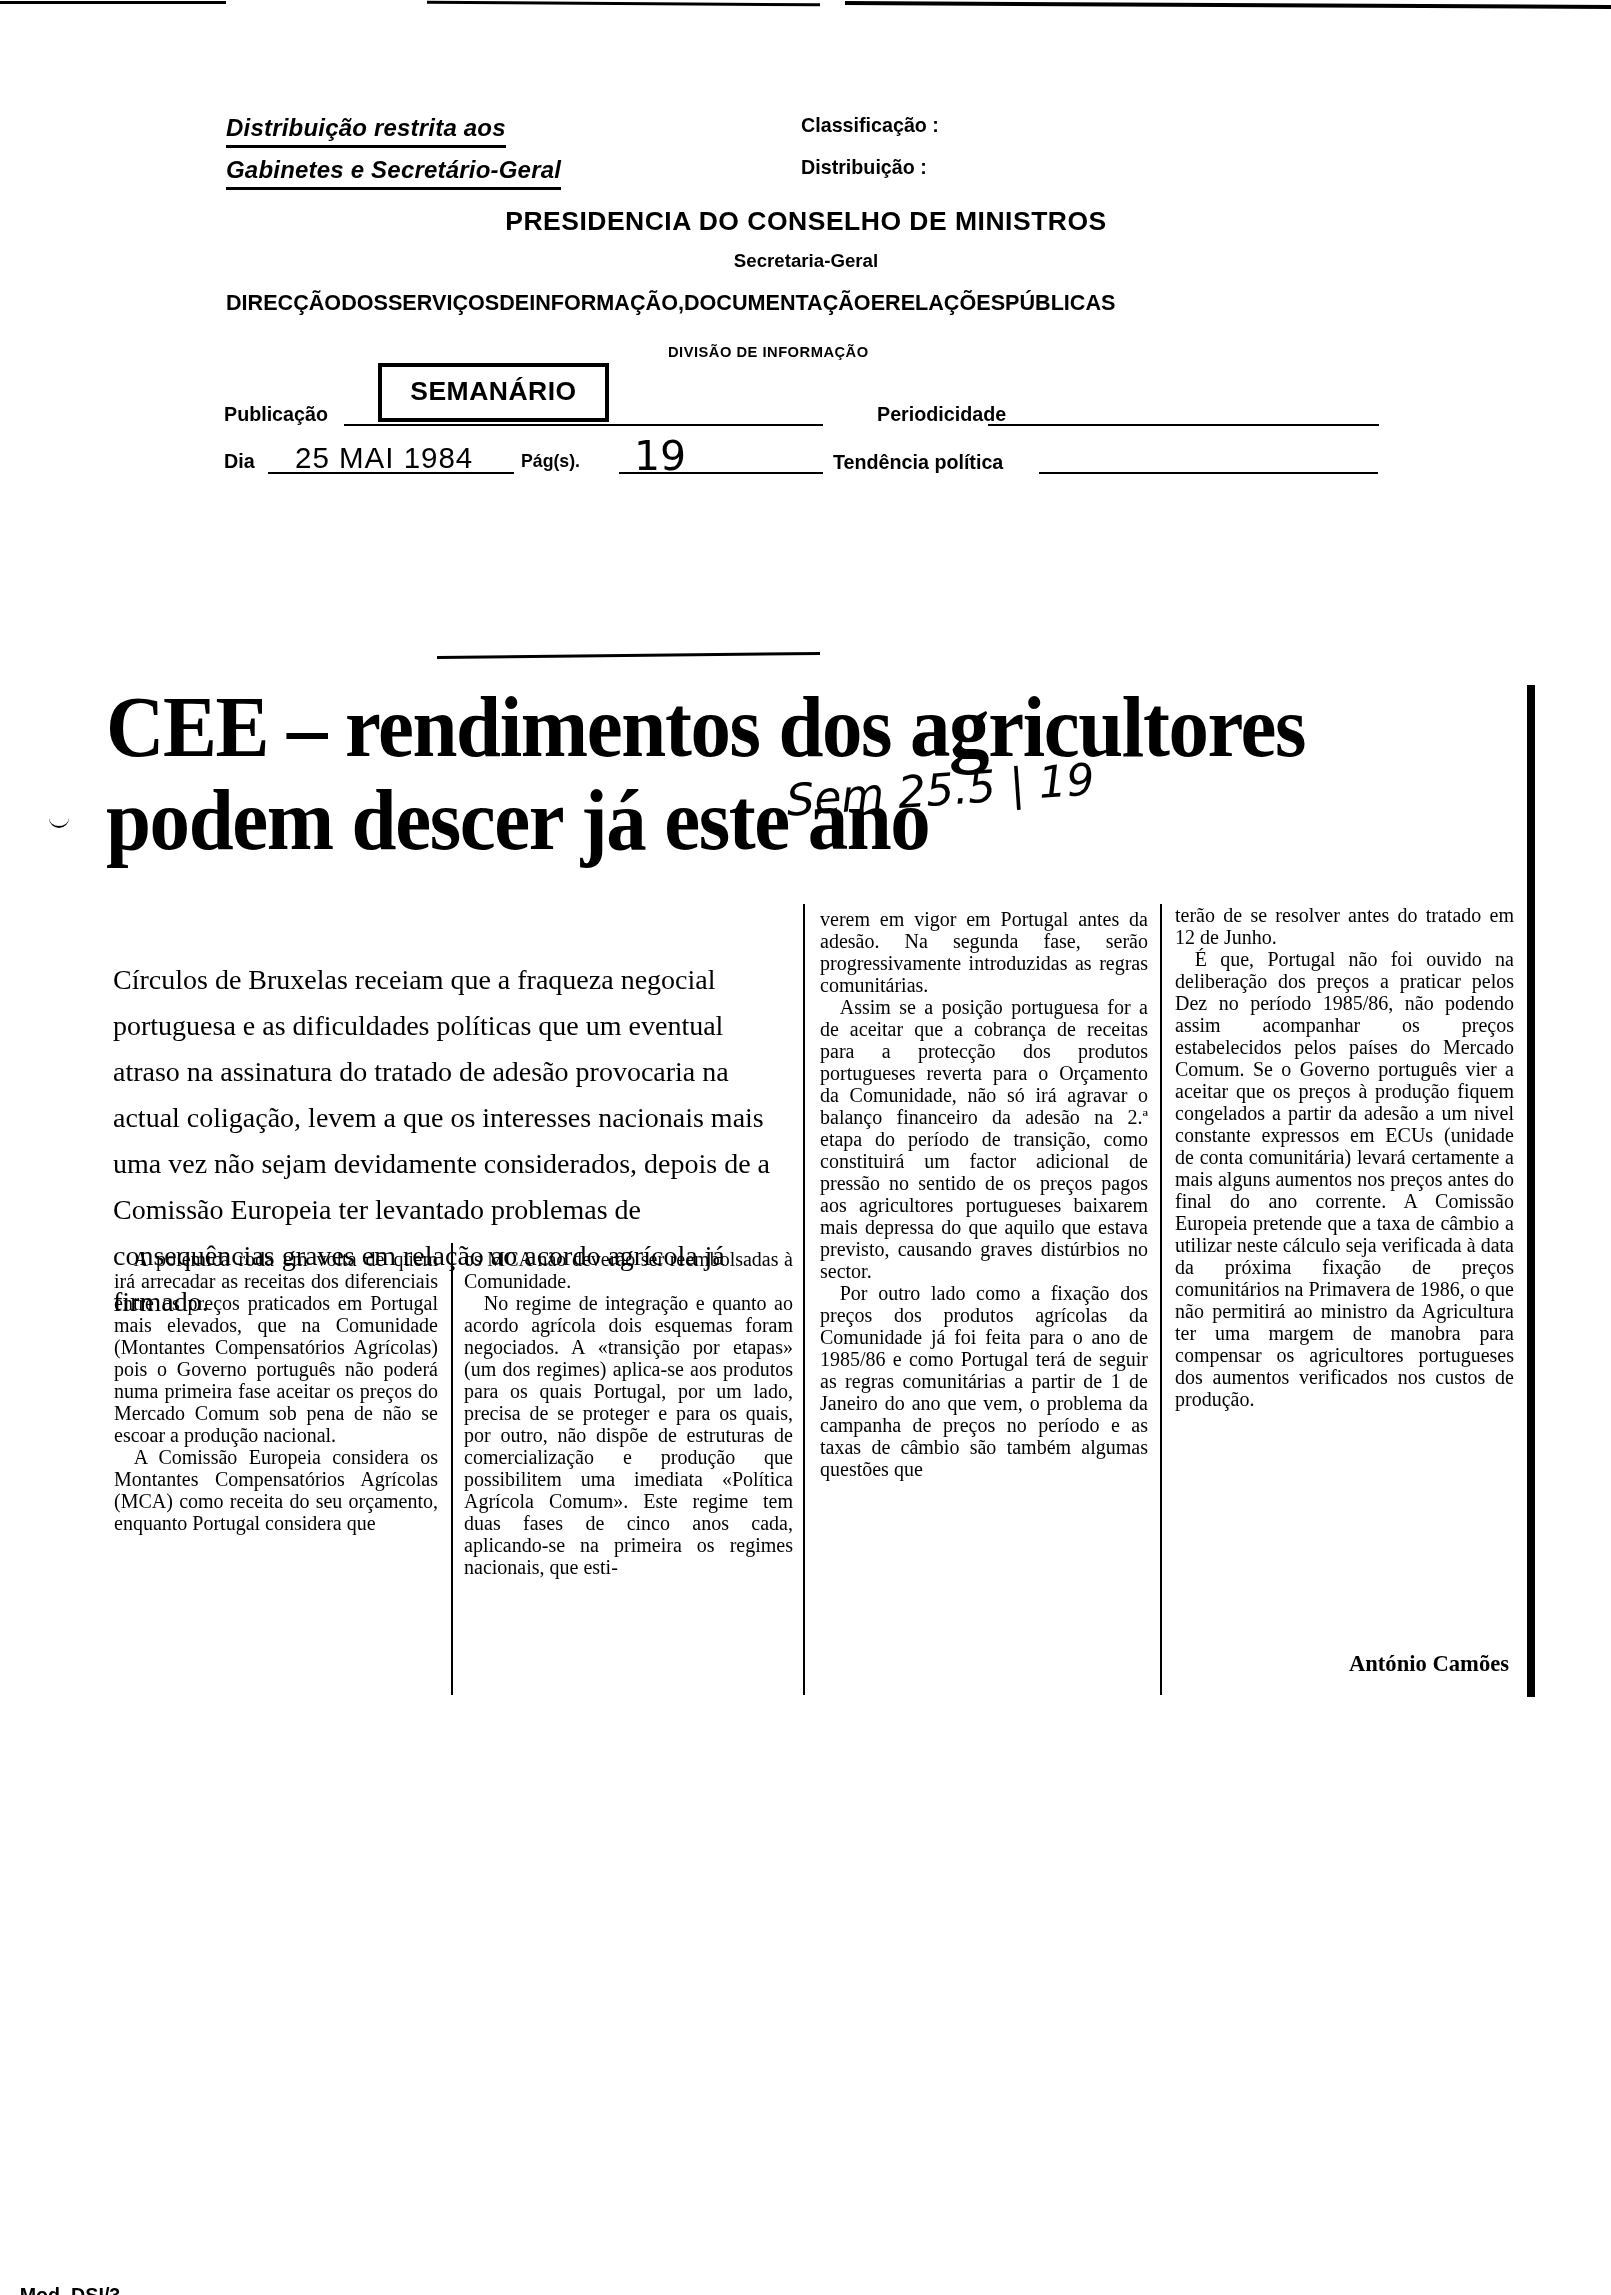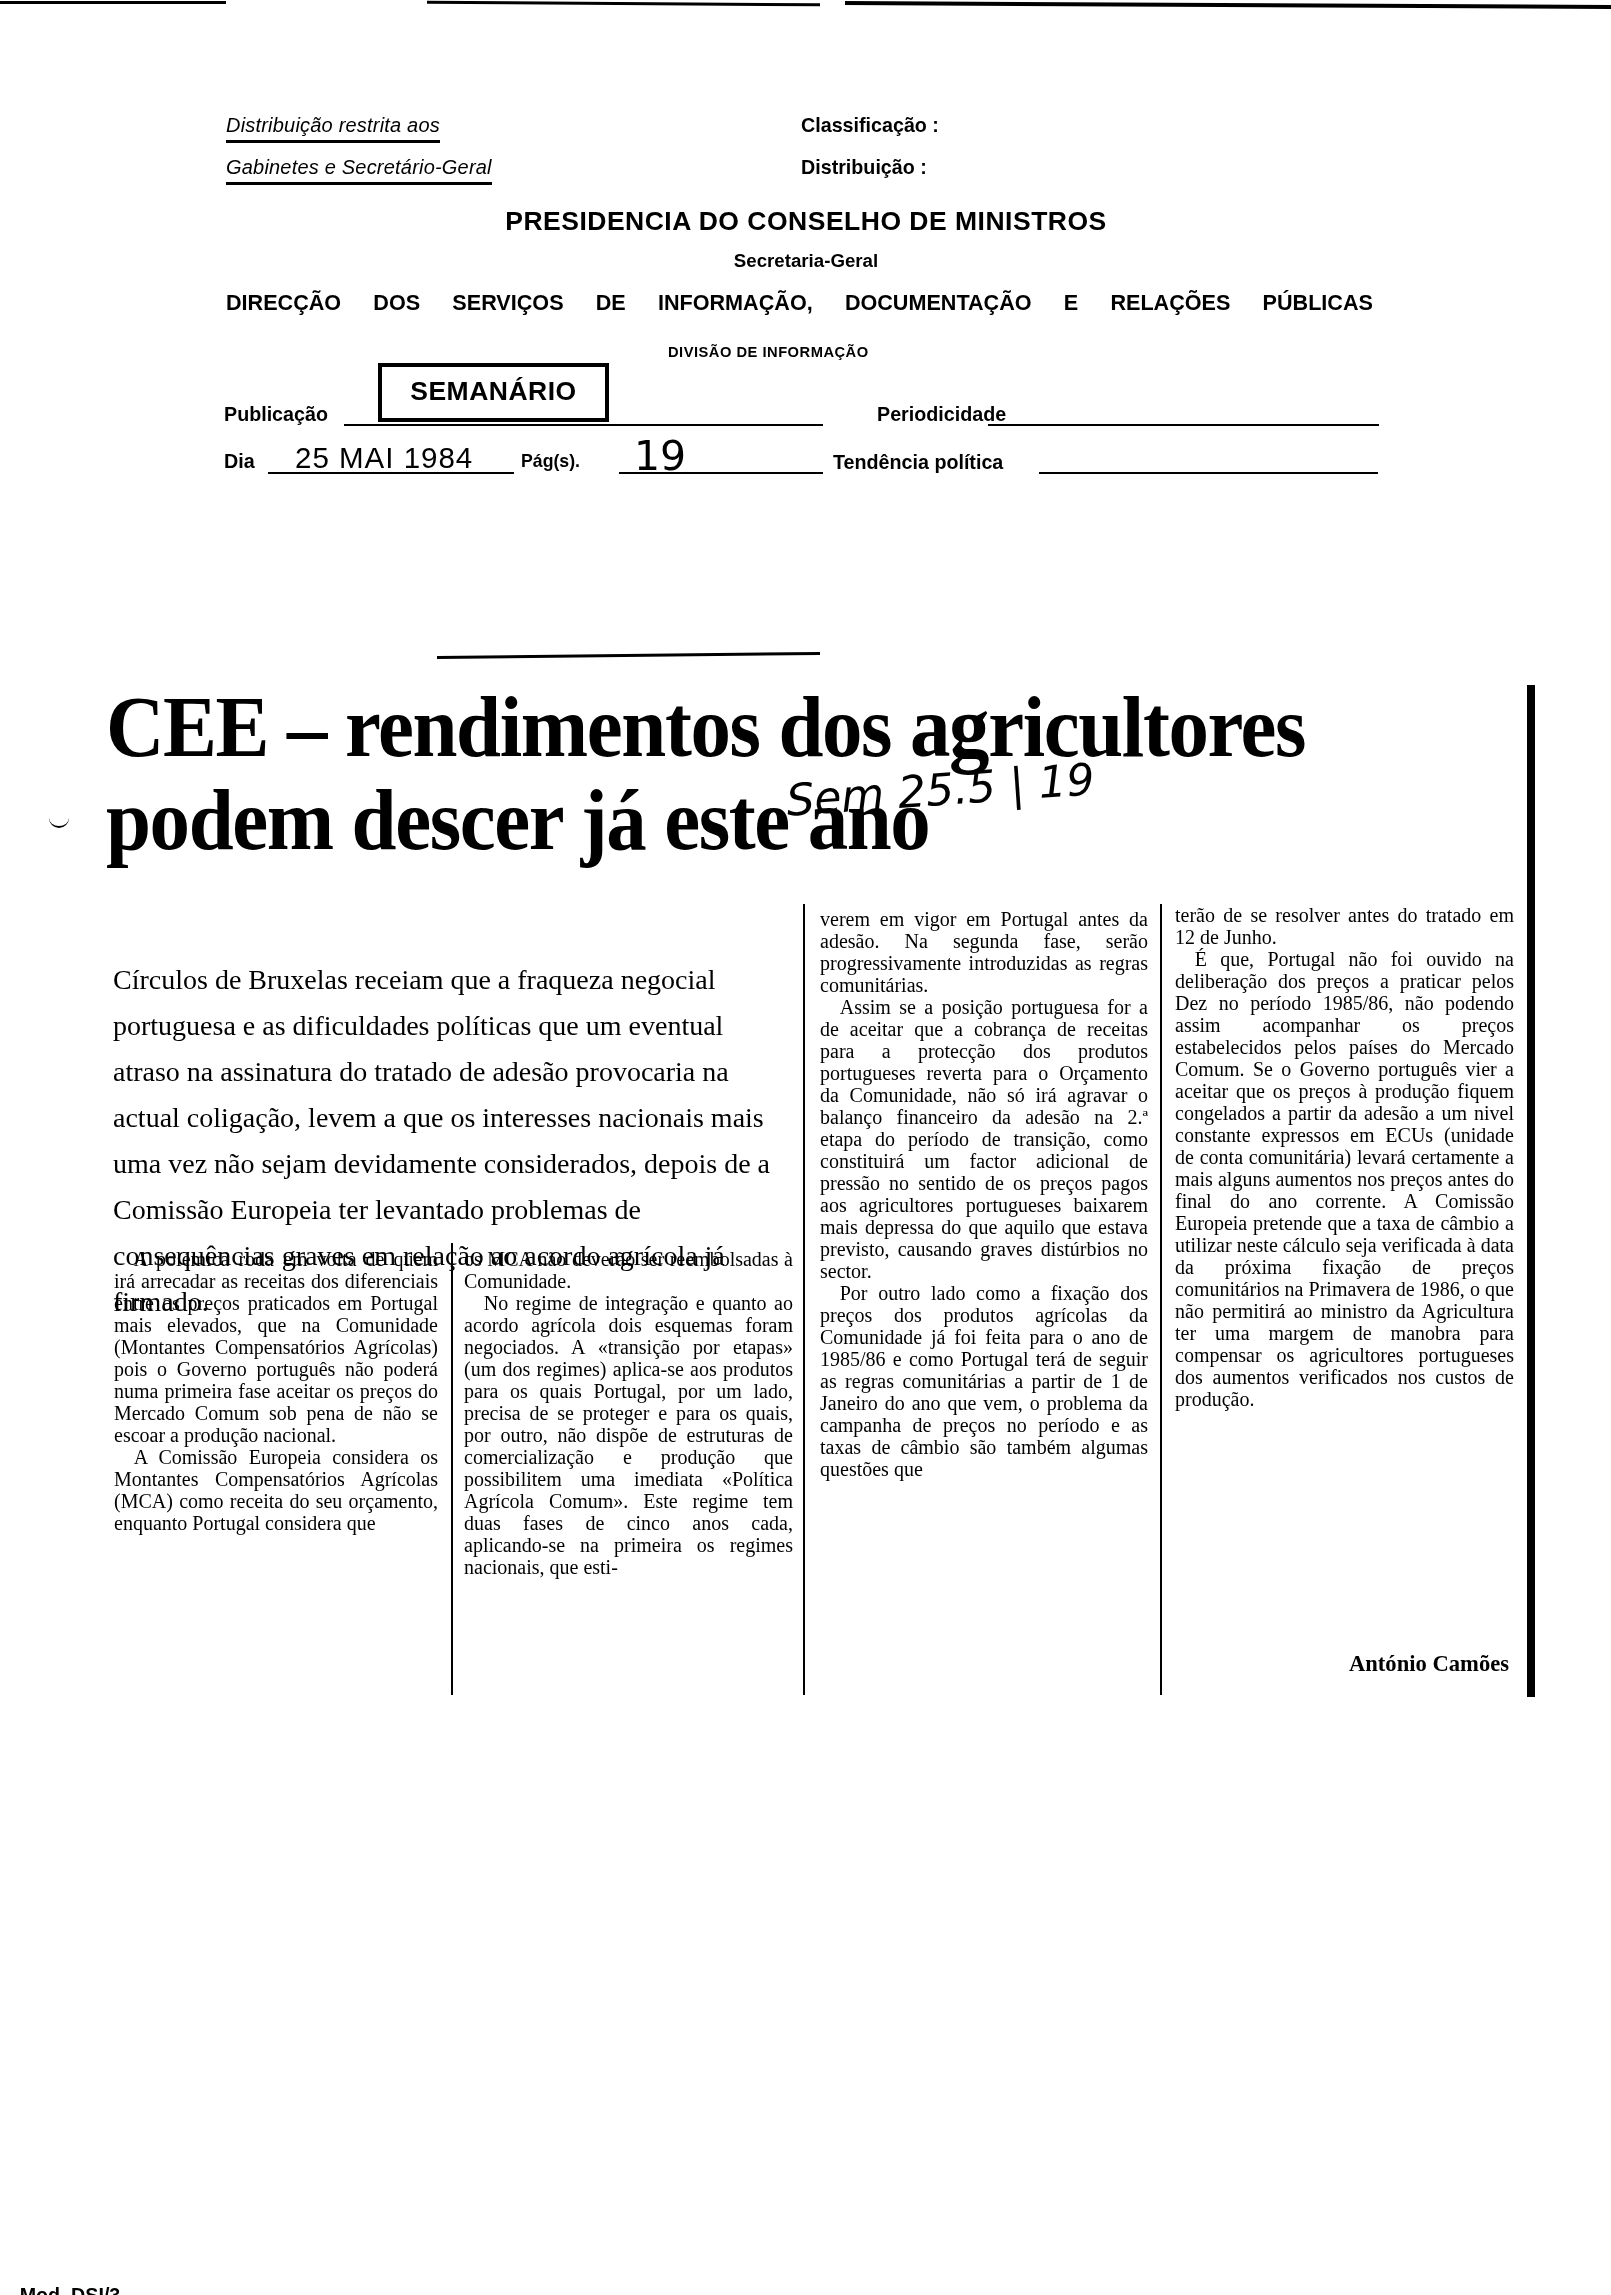--- a/index.html
+++ b/index.html
@@ -5,26 +5,26 @@
   html, body { margin: 0; padding: 0; background: #ffffff; }
   body { width: 1612px; height: 2295px; position: relative; overflow: hidden; color: #000; }
   .abs { position: absolute; }
   .sans { font-family: "Liberation Sans", "DejaVu Sans", sans-serif; }
   .serif { font-family: "Liberation Serif", "DejaVu Serif", serif; }
 
   
   .edge-line { position: absolute; background: #000; height: 4.9px; }
 
   
-  .hdr-italic { font-size: 20px; font-weight: normal; font-style: italic; letter-spacing: 0.2px; }
+  .hdr-italic { font-size: 24px; font-weight: bold; font-style: italic; letter-spacing: 0.2px; }
   .hdr-italic-ul { border-bottom: 3.4px solid #000; padding-bottom: 2.9px; display: inline-block; }
   .hdr-label { font-size: 19.7px; font-weight: bold; }
   .center-title { font-size: 26.5px; font-weight: bold; left: 0; width: 1612px; text-align: center; letter-spacing: 0.5px; }
   .center-sub { font-size: 19.7px; font-weight: bold; left: 0; width: 1612px; text-align: center; }
-  .dirline { font-size: 21.6px; font-weight: bold; display: flex; justify-content: space-between; }
+  .dirline { font-size: 21.6px; font-weight: bold; display: flex; }
   .divline { font-size: 14.7px; font-weight: bold; letter-spacing: 0.5px; }
   .uline { border-bottom: 2.9px solid #000; height: 4.9px; }
   .handwritten { font-family: "DejaVu Sans", sans-serif; font-weight: normal; }
 
   .stamp { border: 4.9px solid #000; font-size: 26.5px; font-weight: bold; text-align: center; box-sizing: border-box; line-height: 49px; letter-spacing: 0.5px; }
 
   
   .rule { position: absolute; background: #000; }
   .headline { font-weight: bold; font-size: 87px; line-height: 1; letter-spacing: -1.5px; white-space: nowrap; transform: scaleX(0.93); transform-origin: left top; }
   .handnote { font-family: "DejaVu Sans", sans-serif; font-style: italic; font-size: 44px; }

